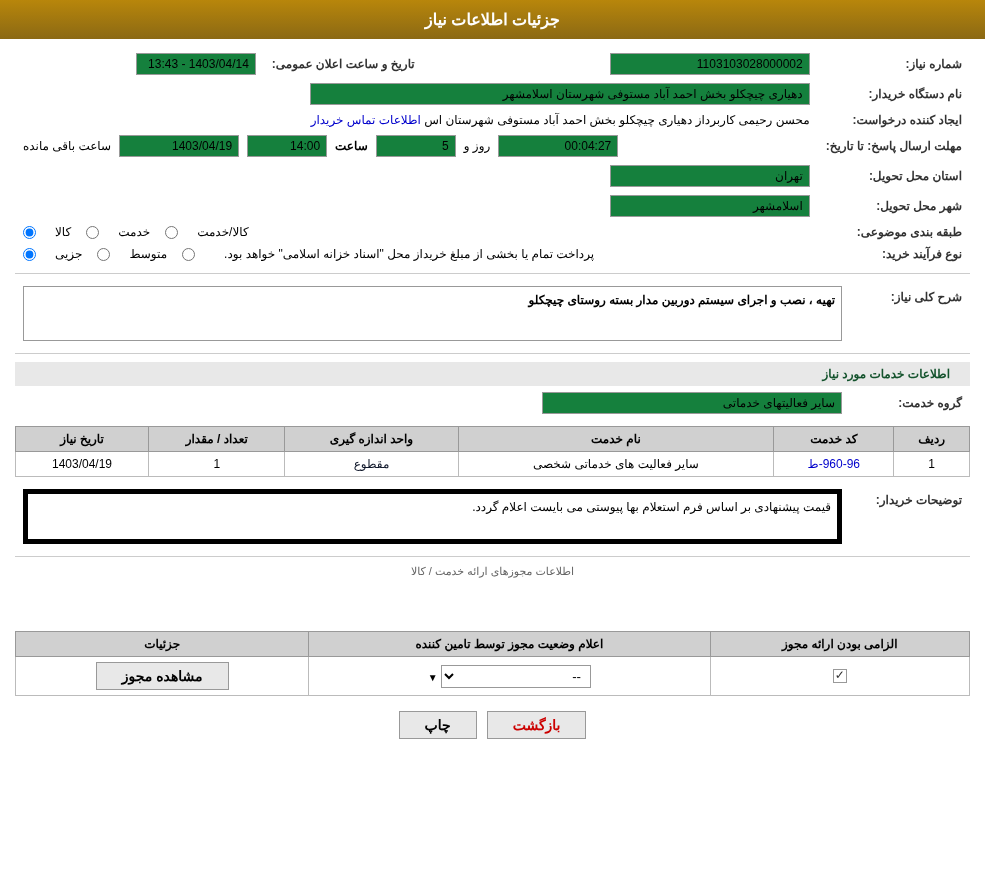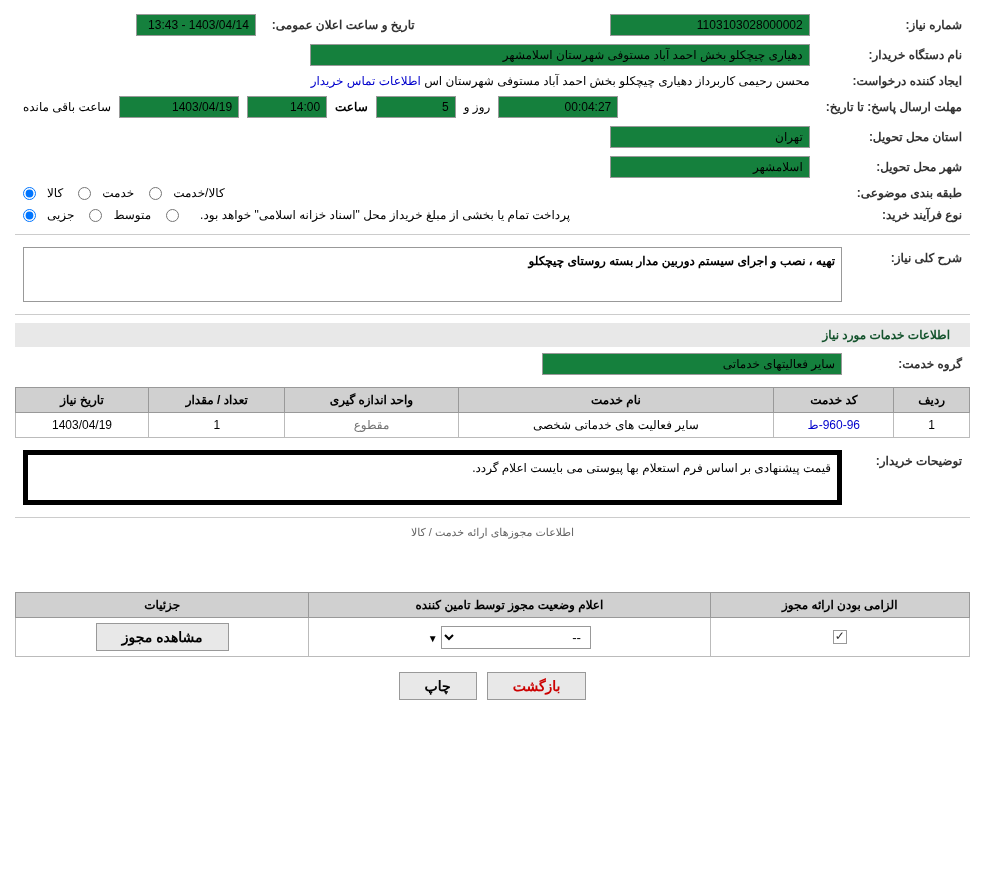--- a/index.html
+++ b/index.html
@@ -67,21 +67,21 @@
       text-decoration: none;
     }
     .radio-group {
       display: flex;
       gap: 15px;
       align-items: center;
     }
     .radio-item {
       display: flex;
       align-items: center;
-      gap: 11px;
+      gap: 19px;
     }
     .divider {
       border-top: 1px solid #ccc;
       margin: 8px 0;
     }
     .section-header {
       background: #e8e8e8;
       padding: 5px 20px;
       font-weight: bold;
       color: #14532d;
@@ -170,20 +170,23 @@
       font-size: 11px;
       text-align: center;
       margin: 5px 0;
     }
   </style>
 </head>
 <body>
 
 <div class="page-wrapper">
 
+  <div class="header-bar">
+    <span>جزئیات اطلاعات نیاز</span>
+  </div>
 
   <div class="main-content">
 
     <table class="info-table">
       <tbody>
           <tr>
         <td class="label-cell">شماره نیاز:</td>
         <td class="value-cell">
           <span class="input-box input-medium">1103103028000002</span>
         </td>
@@ -324,21 +327,21 @@
           <th>تعداد / مقدار</th>
           <th>تاریخ نیاز</th>
         </tr>
       </thead>
       <tbody id="services-tbody">
 
       <tr>
       <td>1</td>
       <td style="color:#0000cc;">960-96-ط</td>
       <td>سایر فعالیت های خدماتی شخصی</td>
-      <td style="color:#737373;">مقطوع</td>
+      <td style="color:#0f172a;">مقطوع</td>
       <td>1</td>
       <td>1403/04/19</td>
     </tr>
         </tbody>
     </table>
 
     <table class="info-table">
       <tbody>
           <tr>
         <td class="label-cell" style="vertical-align:top; padding-top:8px;">توضیحات خریدار:</td>

